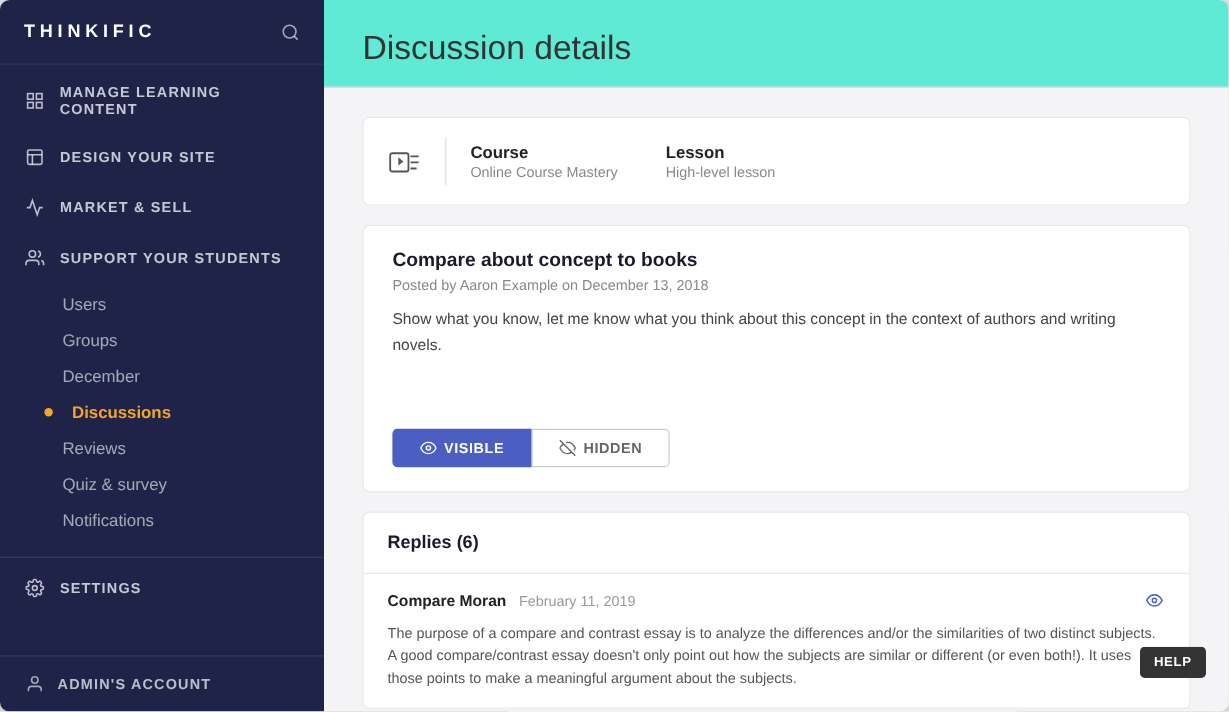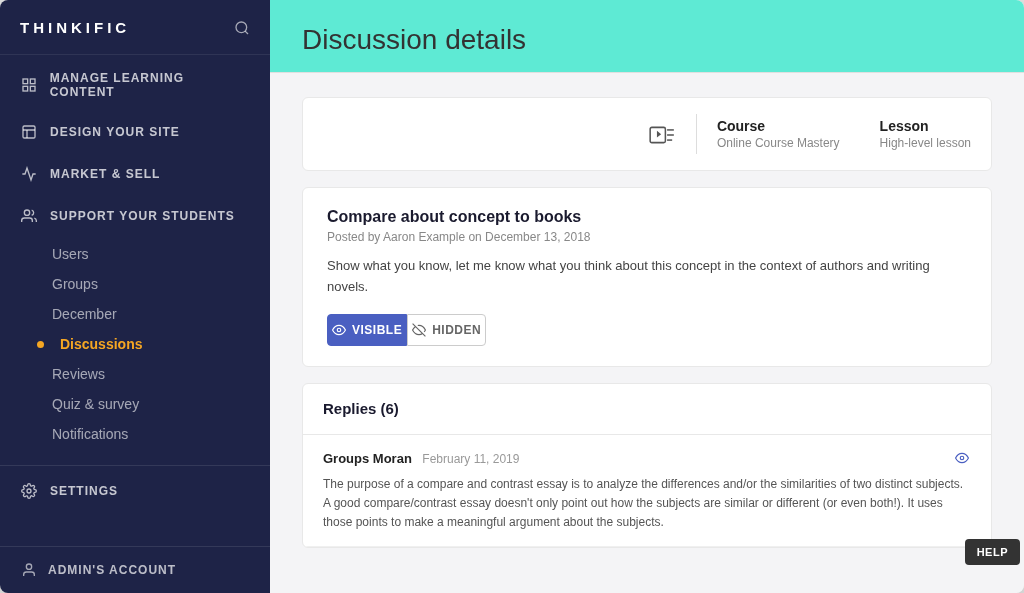--- a/index.html
+++ b/index.html
@@ -27,35 +27,35 @@
     .sidebar-account { display: flex; align-items: center; gap: 10px; padding: 14px 20px; color: rgba(255,255,255,0.7); font-size: 12px; font-weight: 600; letter-spacing: 1px; text-transform: uppercase; border-top: 1px solid rgba(255,255,255,0.1); cursor: pointer; }
 
     
     .main { flex: 1; background: #f4f4f6; display: flex; flex-direction: column; overflow: hidden; }
     .main-header { background: #5eead4; padding: 24px 32px 16px; border-bottom: 1px solid #e0e0e0; }
     .page-title-text { font-size: 28px; font-weight: 300; color: #333; }
 
     .main-body { flex: 1; padding: 24px 32px; overflow-y: auto; }
 
     
-    .meta-card { background: #fff; border-radius: 6px; padding: 16px 20px; margin-bottom: 16px; display: flex; align-items: center; gap: 20px; border: 1px solid #e8e8e8; justify-content: flex-end; }
+    .meta-card { background: #fff; border-radius: 6px; padding: 16px 20px; margin-bottom: 16px; display: flex; align-items: center; gap: 20px; border: 1px solid #e8e8e8; }
     .meta-icon { color: #555; font-size: 22px; }
     .meta-divider { width: 1px; height: 40px; background: #ddd; }
     .meta-group { display: flex; gap: 40px; }
     .meta-item { display: flex; flex-direction: column; gap: 2px; }
     .meta-label { font-size: 14px; font-weight: 600; color: #222; }
     .meta-value { font-size: 12px; color: #888; }
 
     
     .discussion-card { background: #fff; border-radius: 6px; padding: 20px 24px; border: 1px solid #e8e8e8; margin-bottom: 16px; }
     .discussion-title { font-size: 16px; font-weight: 700; color: #1a1a2e; margin-bottom: 4px; }
     .discussion-meta { font-size: 12px; color: #888; margin-bottom: 12px; }
     .discussion-body { font-size: 13px; color: #444; line-height: 1.6; margin-bottom: 16px; }
     .visibility-buttons { display: flex; gap: 0; }
-    .vis-btn { display: flex; align-items: center; gap: 6px; padding: 8px 4px; font-size: 12px; font-weight: 600; letter-spacing: 0.5px; cursor: pointer; border: 1px solid #ccc; }
+    .vis-btn { display: flex; align-items: center; gap: 6px; padding: 8px 22px; font-size: 12px; font-weight: 600; letter-spacing: 0.5px; cursor: pointer; border: 1px solid #ccc; margin-top: 43px; }
     .vis-btn.active-vis { background: #4a5fc1; color: #fff; border-color: #4a5fc1; border-radius: 4px 0 0 4px; }
     .vis-btn.inactive-vis { background: #fff; color: #666; border-radius: 0 4px 4px 0; }
 
     
     .replies-card { background: #fff; border-radius: 6px; border: 1px solid #e8e8e8; overflow: hidden; }
     .replies-header { padding: 16px 20px; border-bottom: 1px solid #e8e8e8; }
     .replies-title { font-size: 15px; font-weight: 700; color: #1a1a2e; }
     .reply-item { padding: 14px 20px; border-bottom: 1px solid #f0f0f0; }
     .reply-author-row { display: flex; align-items: center; justify-content: space-between; margin-bottom: 8px; }
     .reply-author { font-size: 13px; font-weight: 700; color: #222; }
@@ -240,30 +240,30 @@
         </div>
       </div>
 
       <div class="replies-card">
         <div class="replies-header">
           <span class="replies-title">Replies (6)</span>
         </div>
         <div class="reply-item">
           <div class="reply-author-row">
             <div>
-              <span class="reply-author">Groups Moran</span>
+              <span class="reply-author">Compare Moran</span>
               <span class="reply-date">February 11, 2019</span>
             </div>
             <span class="reply-eye">
               <svg width="18" height="14" viewBox="0 0 24 24" fill="none" stroke="#4a5fc1" stroke-width="2">
                 <path d="M1 12s4-8 11-8 11 8 11 8-4 8-11 8-11-8-11-8z"></path>
                   <circle cx="12" cy="12" r="3"></circle>
               </svg>
             </span>
           </div>
           <div class="reply-text">The purpose of a compare and contrast essay is to analyze the differences and/or the similarities of two distinct subjects. A good compare/contrast essay doesn't only point out how the subjects are similar or different (or even both!). It uses those points to make a meaningful argument about the subjects.</div>
         </div>
       </div>
     </div>
   </main>
 
-  <div class="help-btn" style="position:absolute; bottom:28px; right:4px;">HELP</div>
+  <div class="help-btn" style="position:absolute; bottom:28px; right:19px;">HELP</div>
 </div>
 
 </body></html>

